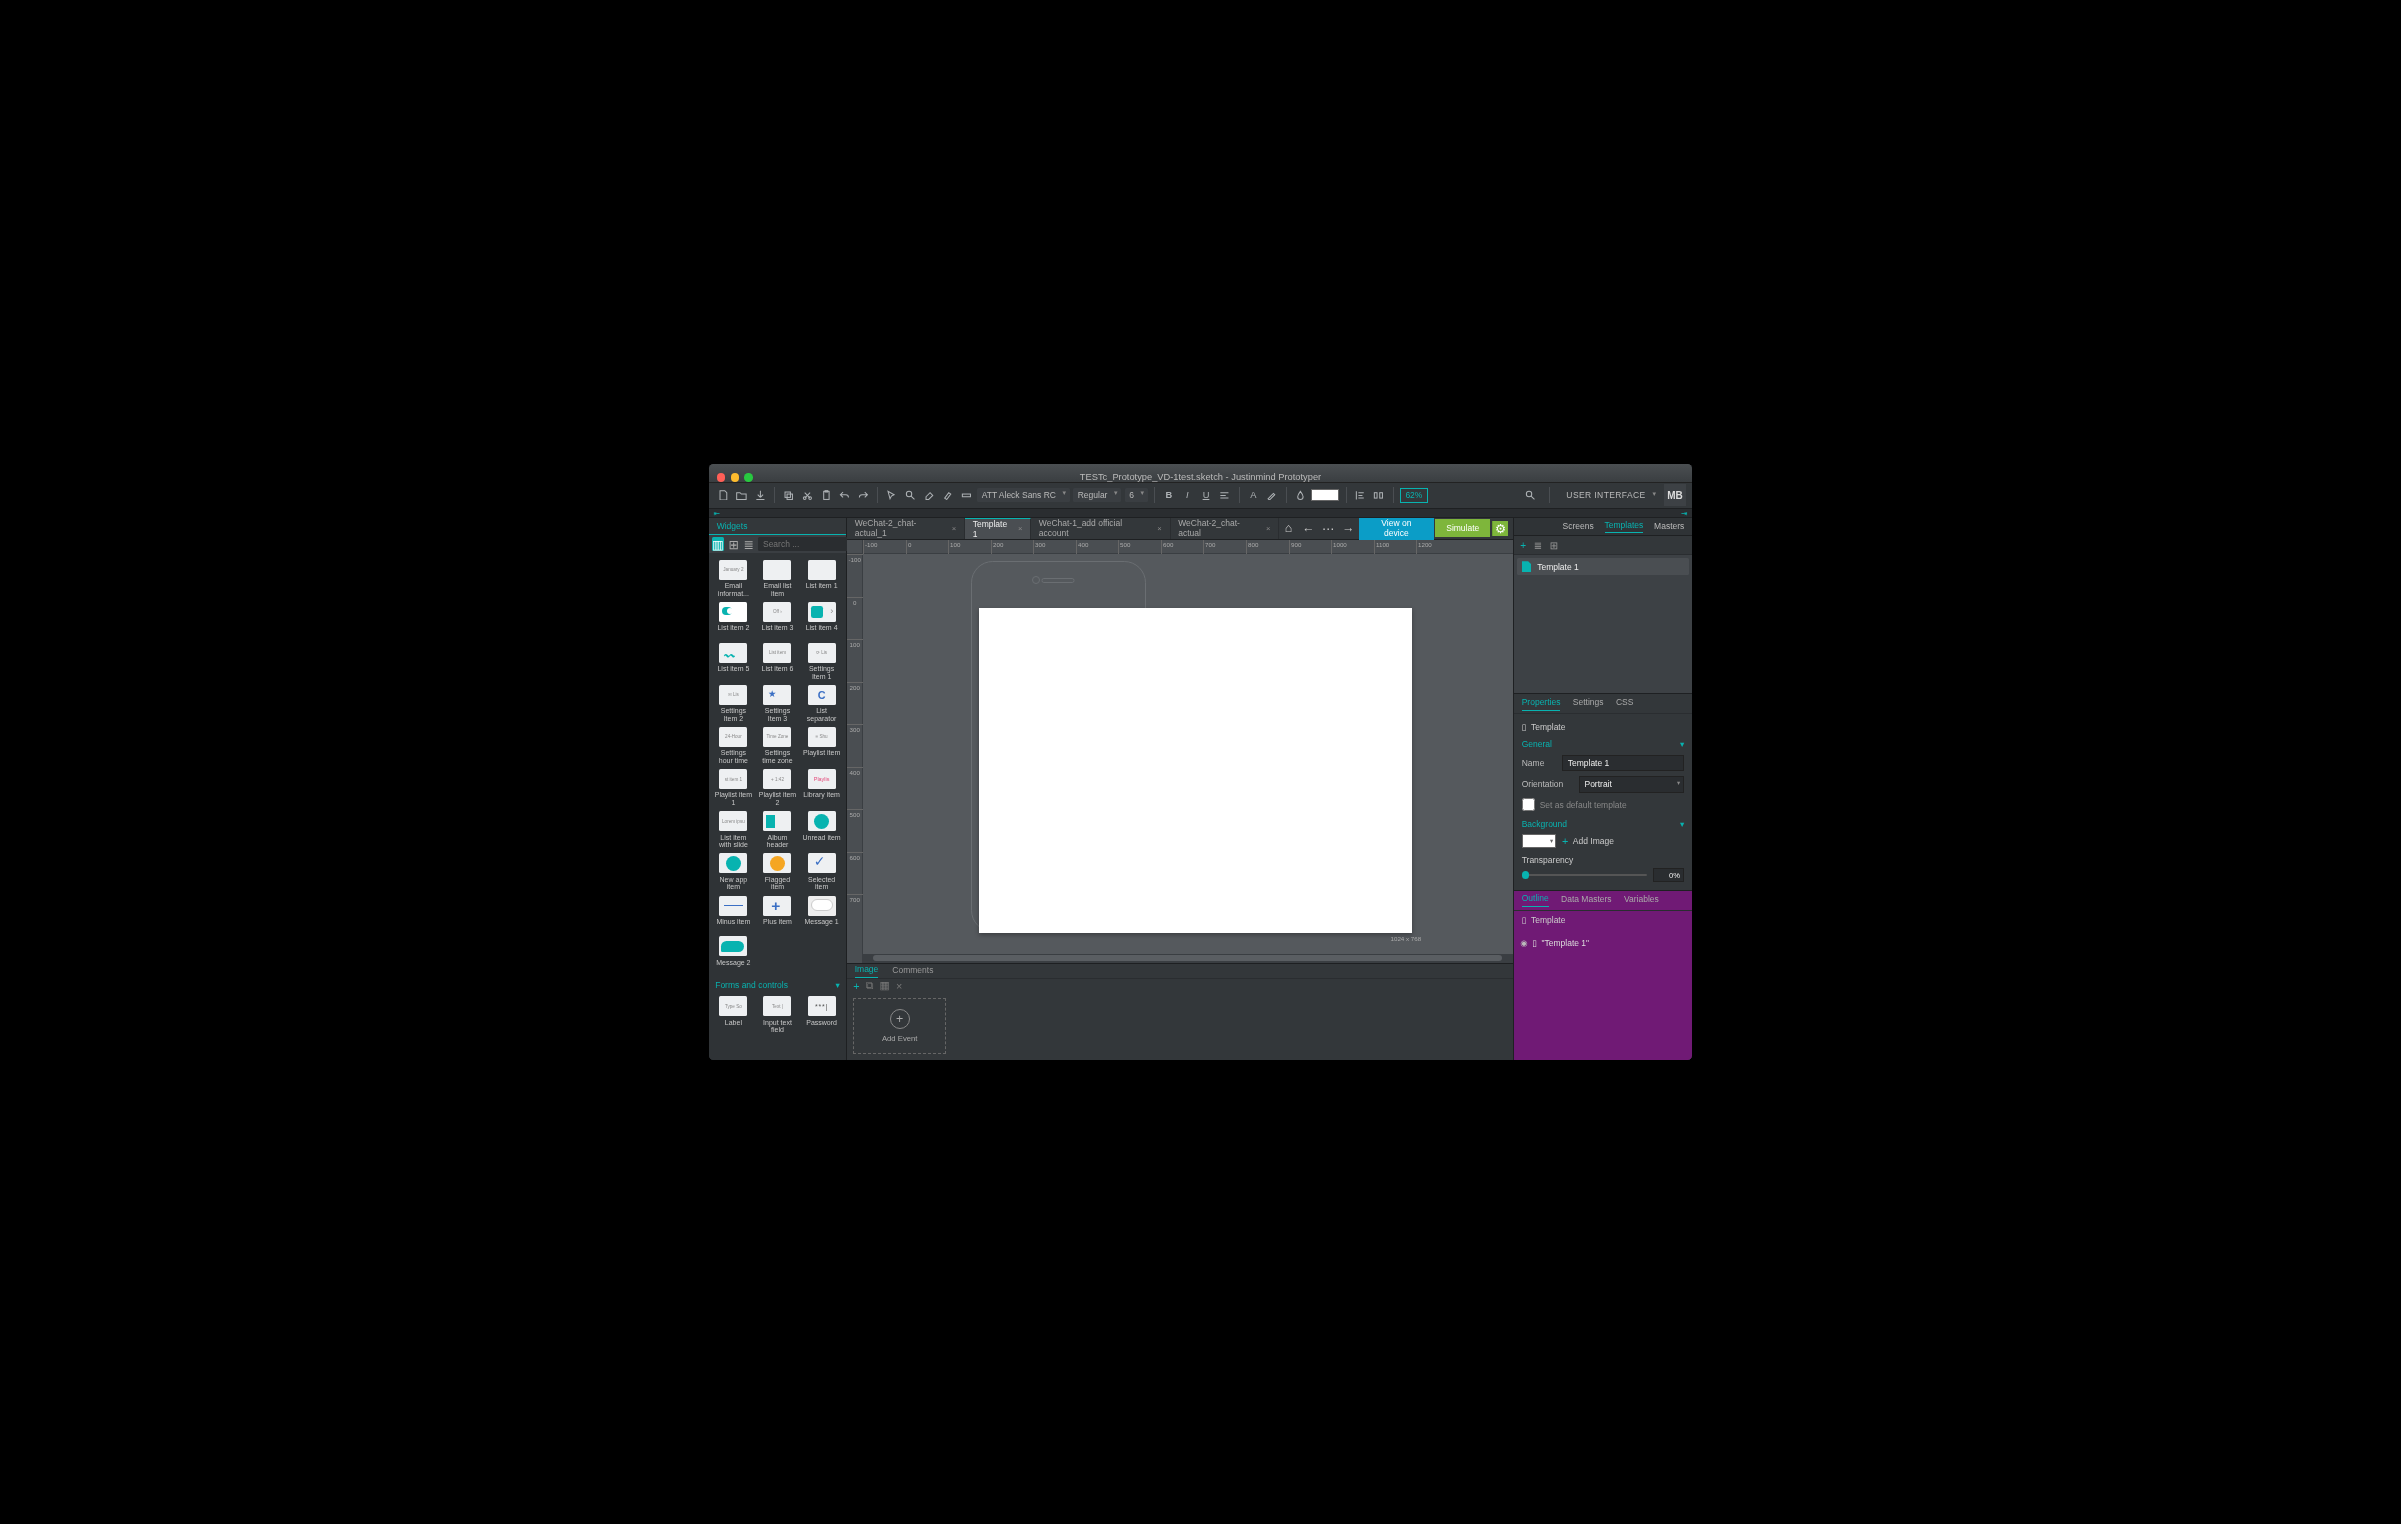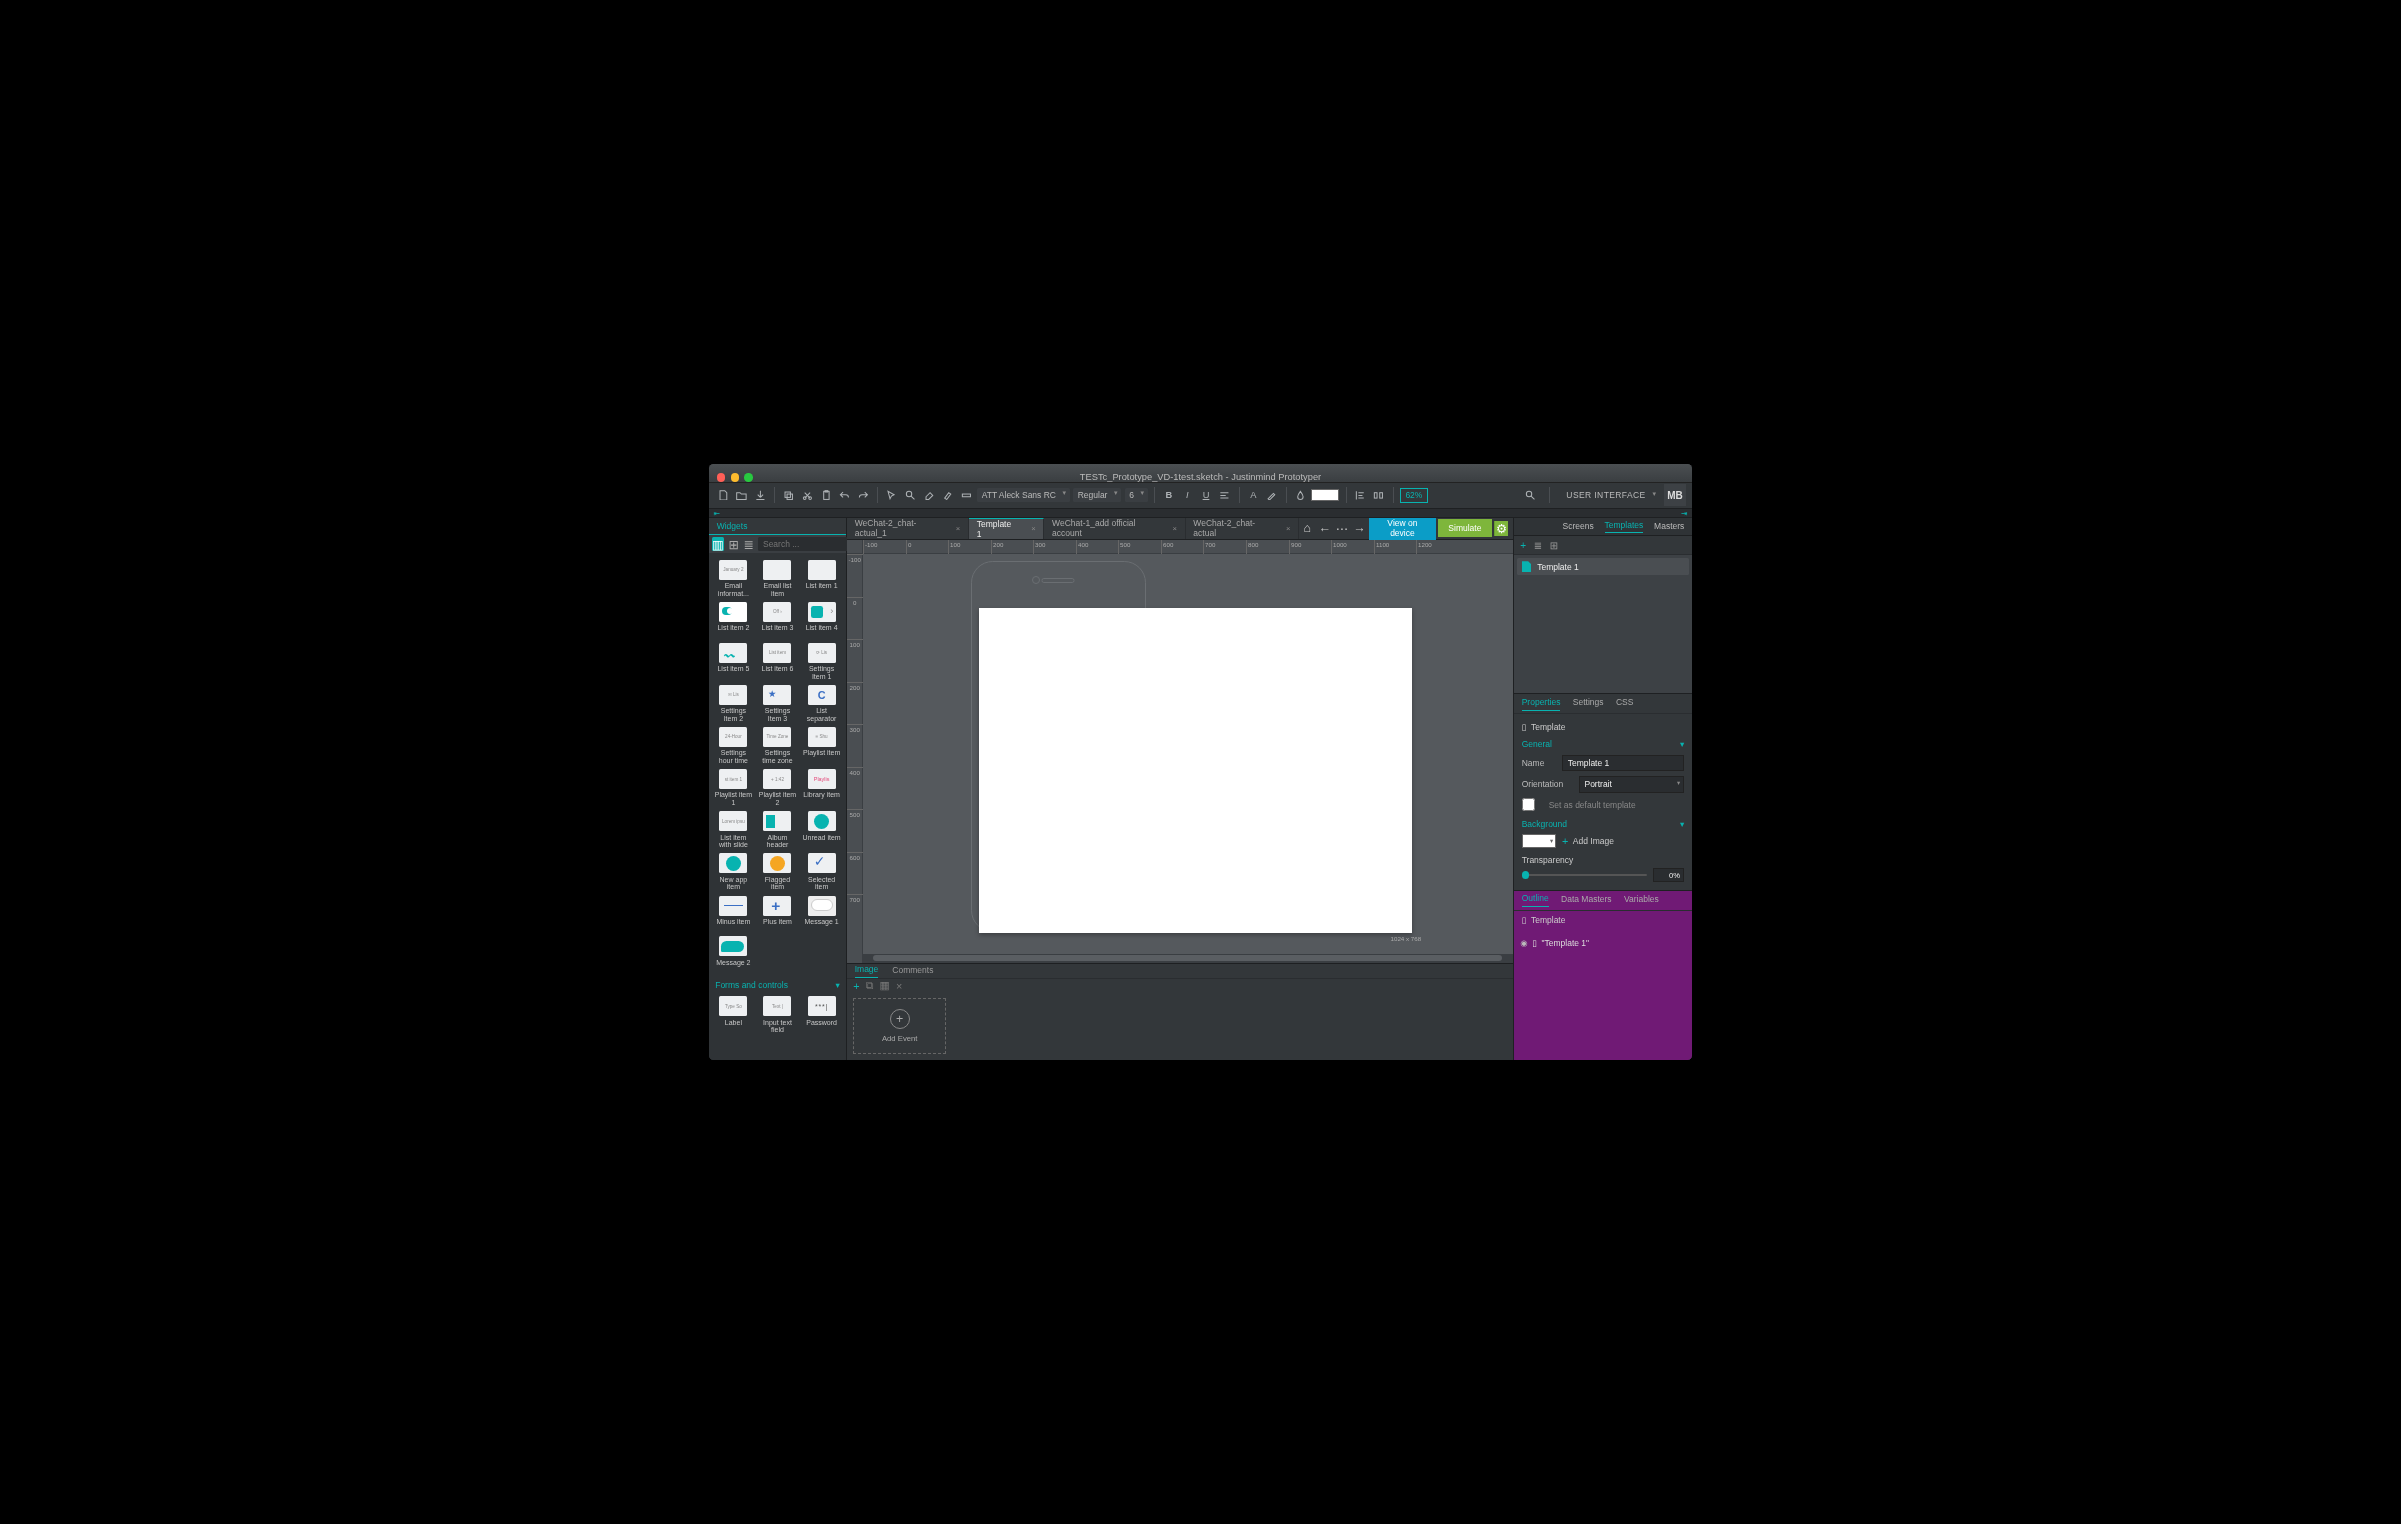--- a/index.html
+++ b/index.html
@@ -36,21 +36,21 @@
 .widget-scroll { flex: 1; overflow-y: auto; padding: 4.6px 3.1px; position: relative; }
 .widget-scroll::-webkit-scrollbar { width: 6.2px; }
 .widget-scroll::-webkit-scrollbar-thumb { background: #4a4e52; border-radius: 3.1px; }
 .widget-grid { display: grid; grid-template-columns: repeat(3, 1fr); gap: 1.5px 1.5px; }
 .widget-item { display: flex; flex-direction: column; align-items: center; padding: 1.5px; cursor: pointer; }
 .widget-thumb { width: 28px; height: 20px; background: #eef0f2; border-radius: 1.5px; margin-bottom: 2.3px; display: flex; align-items: center; justify-content: center; font-size: 4.6px; color: #555; overflow: hidden; position: relative; }
 .widget-label { font-size: 7px; color: #c8c8c8; text-align: center; line-height: 1.1; min-height: 14px; }
 .section-hdr { color: #08b3b0; font-size: 8.5px; padding: 4.6px 3.1px 3.1px; grid-column: 1 / -1; display: flex; justify-content: space-between; }
 .center { flex: 1; display: flex; flex-direction: column; background: #4a4e52; }
 .doc-tabs { height: 21.7px; background: #33373a; display: flex; align-items: stretch; border-bottom: 0.8px solid #1e2022; position: relative; }
-.doc-tab { display: flex; align-items: center; padding: 0 7.7px; gap: 20px; font-size: 8.5px; color: #aaa; cursor: pointer; border-right: 0.8px solid #2a2d30; }
+.doc-tab { display: flex; align-items: center; padding: 0 7.7px; gap: 4px; font-size: 8.5px; color: #aaa; cursor: pointer; border-right: 0.8px solid #2a2d30; }
 .doc-tab.active { background: #4a4e52; color: #eee; border-top: 1.5px solid #08b3b0; }
 .doc-tab .x { font-size: 7.7px; color: #888; }
 .tab-actions { margin-left: auto; display: flex; align-items: center; gap: 1.5px; padding-right: 4.6px; }
 .tab-actions .ico { width: 18.6px; height: 15.5px; display: flex; align-items: center; justify-content: center; color: #ccc; cursor: pointer; }
 .btn-view { background: #0b9dc7; color: #fff; font-size: 8.5px; padding: 3.9px 9.3px; border: none; cursor: pointer; }
 .btn-sim { background: #7eb63b; color: #fff; font-size: 8.5px; padding: 3.9px 10.8px; border: none; cursor: pointer; }
 .btn-gear { background: #7eb63b; color: #fff; width: 17px; display: flex; align-items: center; justify-content: center; cursor: pointer; border-left: 0.8px solid #6aa030; }
 .canvas-wrap { flex: 1; position: relative; overflow: hidden; }
 .ruler-h { position: absolute; top: 0; left: 15.5px; right: 0; height: 14px; background: #4a4e52; border-bottom: 0.8px solid #3a3e42; }
 .ruler-v { position: absolute; top: 14px; left: 0; width: 15.5px; bottom: 0; background: #4a4e52; border-right: 0.8px solid #3a3e42; }
@@ -91,21 +91,21 @@
 .rp-sub-tabs span { font-size: 8.5px; color: #aaa; cursor: pointer; padding-bottom: 3.1px; }
 .rp-sub-tabs span.active { color: #08b3b0; border-bottom: 1.5px solid #08b3b0; }
 .rp-section { padding: 4.6px 7.7px; }
 .rp-crumb { display: flex; align-items: center; gap: 4.6px; font-size: 8.5px; color: #ccc; padding: 3.1px 0; }
 .rp-head { color: #08b3b0; font-size: 8.5px; padding: 4.6px 0 3.1px; display: flex; justify-content: space-between; cursor: pointer; }
 .rp-row { display: flex; align-items: center; gap: 6.2px; padding: 2.3px 0; font-size: 8.5px; color: #ccc; }
 .rp-row label { width: 51px; color: #bbb; }
 .rp-input { flex: 1; background: #2a2d30; border: 0.8px solid #222; color: #eee; font-size: 8.5px; padding: 2.3px 4.6px; }
 .rp-select { flex: 1; background: #2a2d30; border: 0.8px solid #222; color: #eee; font-size: 8.5px; padding: 2.3px 12.4px 2.3px 4.6px; position: relative; cursor: pointer; }
 .rp-select::after { content: "▾"; position: absolute; right: 3.1px; top: 2.3px; font-size: 6.2px; color: #888; }
-.rp-check { display: flex; align-items: center; gap: 14px; font-size: 8.5px; color: #888; padding: 3.1px 0; }
+.rp-check { display: flex; align-items: center; gap: 5px; font-size: 8.5px; color: #888; padding: 3.1px 0; }
 .rp-check input { accent-color: #666; }
 .bg-swatch { width: 34px; height: 14px; background: #fff; border: 0.8px solid #666; cursor: pointer; position: relative; }
 .bg-swatch::after { content: "▾"; position: absolute; right: 1.5px; top: 1.5px; font-size: 6.2px; color: #666; }
 .add-img { display: flex; align-items: center; gap: 4.6px; font-size: 8.5px; color: #ccc; cursor: pointer; }
 .add-img .plus { color: #08b3b0; font-size: 10.8px; }
 .slider-row { display: flex; align-items: center; gap: 6.2px; padding: 3.1px 0; }
 .slider { flex: 1; height: 2.3px; background: #555; position: relative; border-radius: 1.5px; }
 .slider .knob { position: absolute; left: 0; top: -3.1px; width: 7.7px; height: 7.7px; background: #08b3b0; border-radius: 50%; }
 .slider-val { width: 31px; background: #2a2d30; border: 0.8px solid #222; color: #eee; font-size: 7.7px; padding: 1.5px 3.1px; text-align: right; }
 .outline-panel { border-top: 0.8px solid #1e2022; flex: 1; display: flex; flex-direction: column; background: #701a75; justify-content: space-between; }

